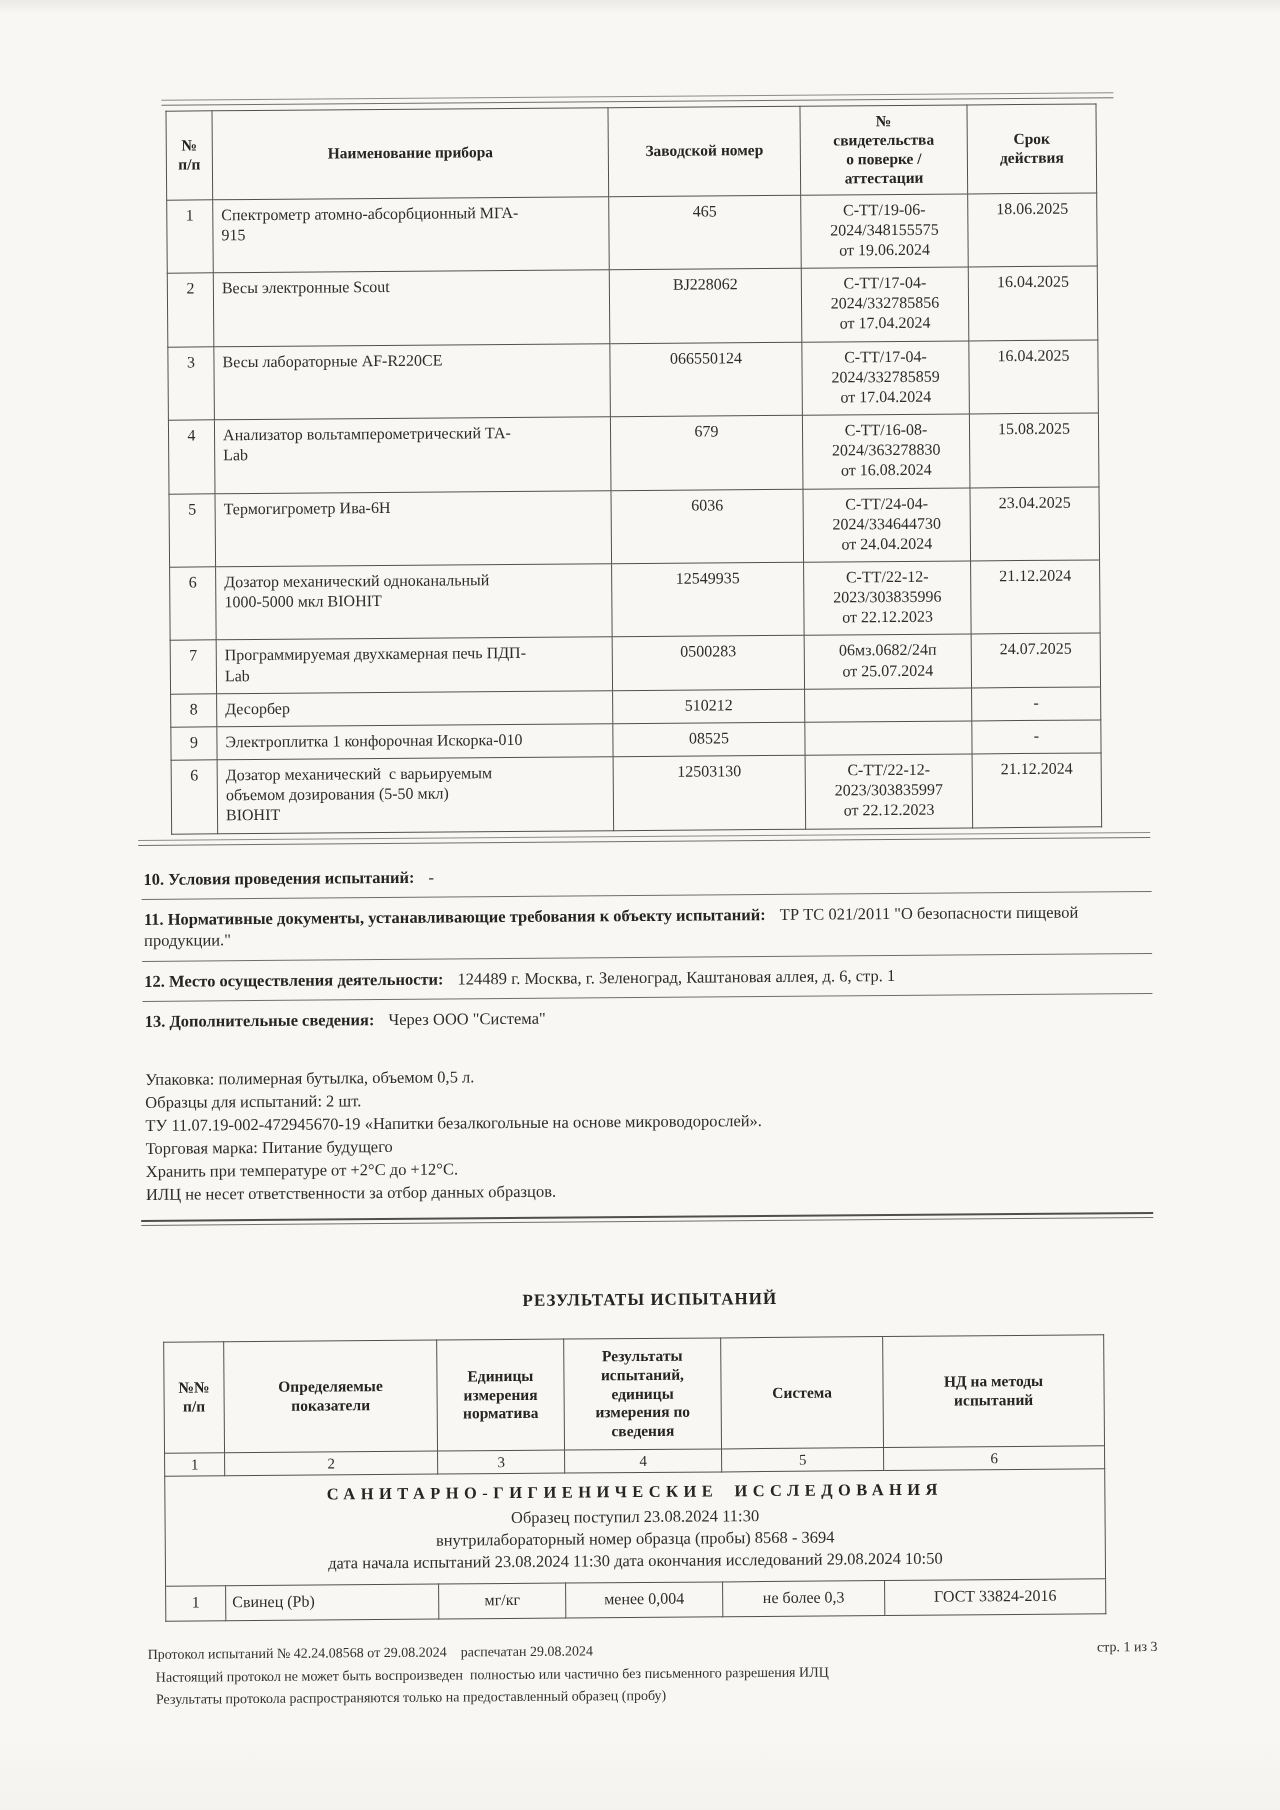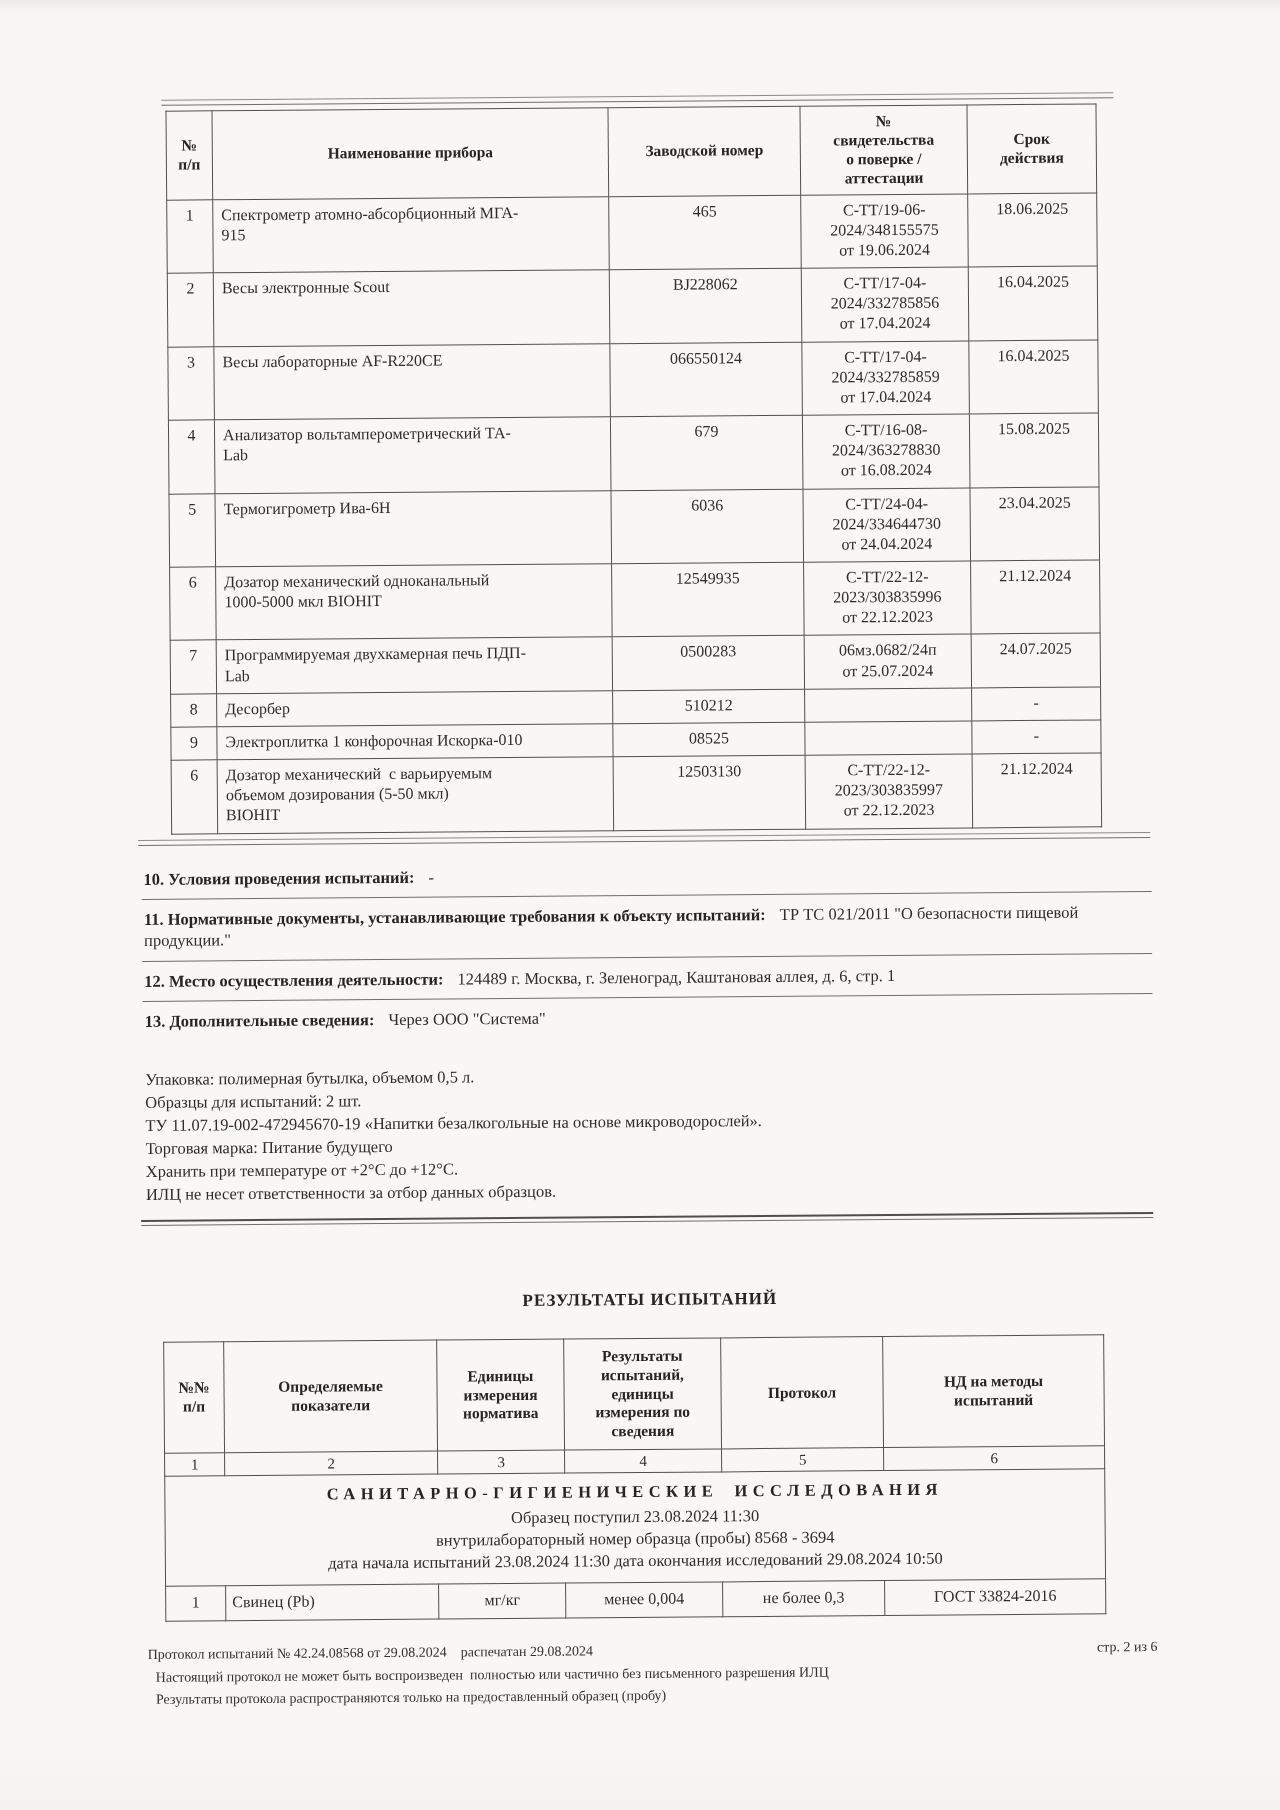--- a/index.html
+++ b/index.html
@@ -272,21 +272,21 @@
           <th class="pre">Определяемые
 показатели</th>
           <th class="pre">Единицы
 измерения
 норматива</th>
           <th class="pre">Результаты
 испытаний,
 единицы
 измерения по
 сведения</th>
-          <th class="pre">Протокол</th>
+          <th class="pre">Система</th>
           <th class="pre">НД на методы
 испытаний</th>
         </tr>
       </thead>
       <tbody>
         <tr class="numbers-row">
           <td>1</td>
           <td>2</td>
           <td>3</td>
           <td>4</td>
@@ -308,21 +308,21 @@
           <td class="cell-center">менее 0,004</td>
           <td class="cell-center">не более 0,3</td>
           <td class="cell-center">ГОСТ 33824-2016</td>
         </tr>
       </tbody>
     </table>
 
     <div class="footer">
       <div class="footer-top">
         <span class="pre">Протокол испытаний № 42.24.08568 от 29.08.2024    распечатан 29.08.2024</span>
-        <span>стр. 2 из 6</span>
+        <span>стр. 1 из 3</span>
       </div>
       <div class="footer-notes">
         <div class="pre">Настоящий протокол не может быть воспроизведен  полностью или частично без письменного разрешения ИЛЦ</div>
         <div class="pre">Результаты протокола распространяются только на предоставленный образец (пробу)</div>
       </div>
     </div>
 
   </div>
 </div>
 

